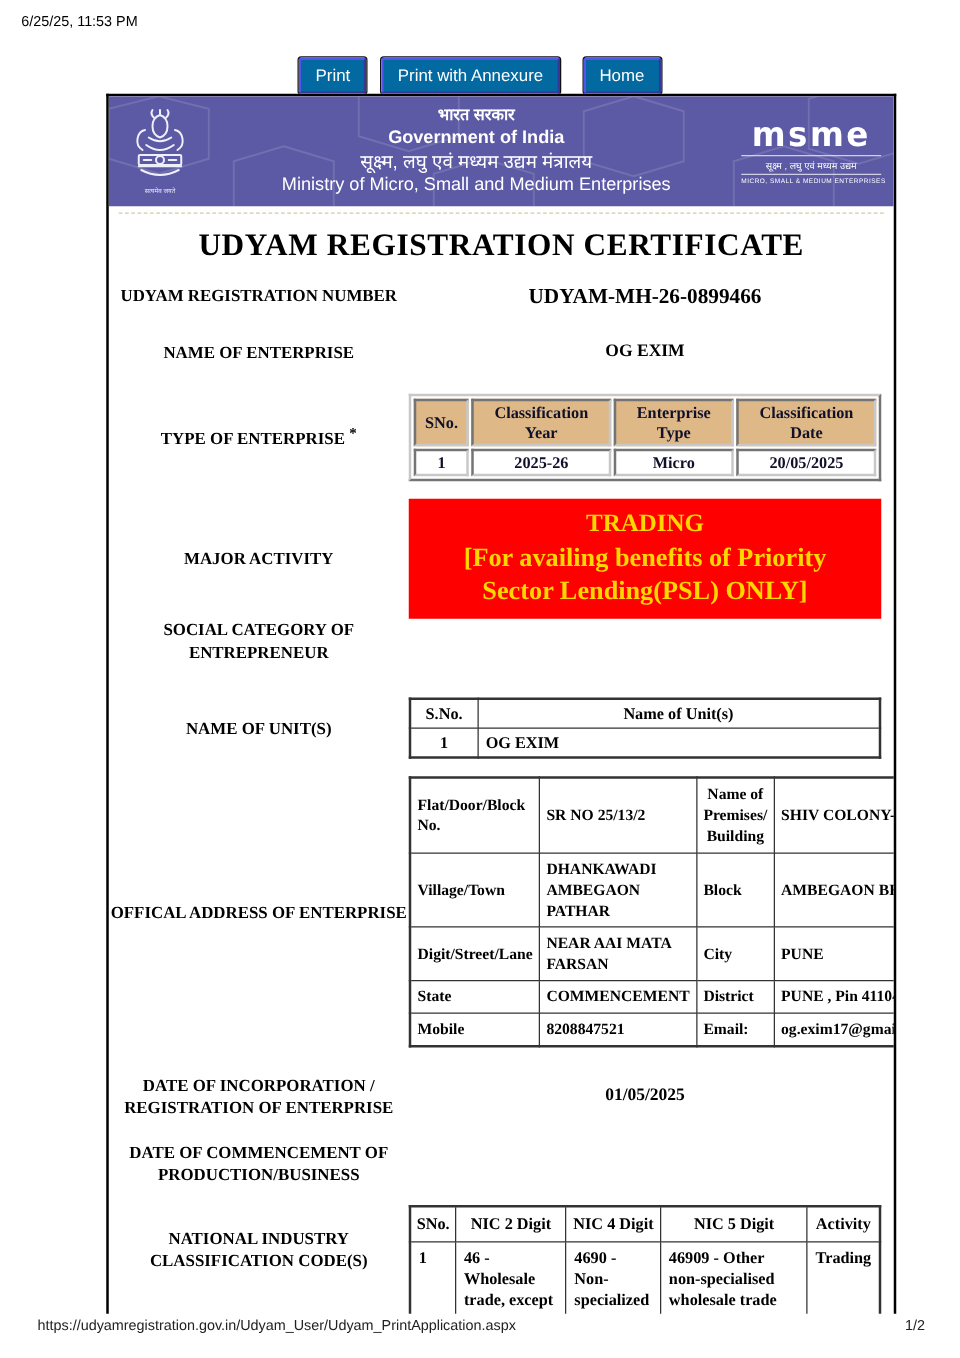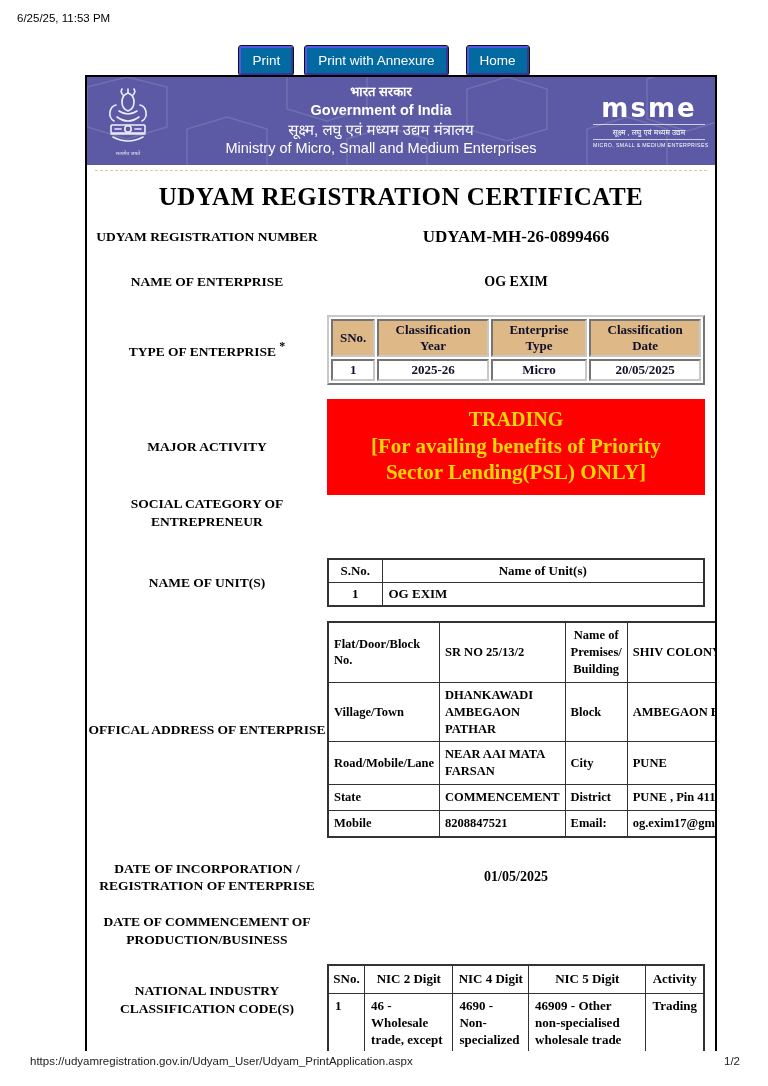--- a/index.html
+++ b/index.html
@@ -218,21 +218,21 @@
           <td class="c3" style="text-align:center">Name of Premises/ Building</td>
           <td style="text-align:left">SHIV COLONY-3</td>
         </tr>
         <tr>
           <td style="text-align:left">Village/Town</td>
           <td style="text-align:left">DHANKAWADI AMBEGAON PATHAR</td>
           <td style="text-align:left">Block</td>
           <td style="text-align:left">AMBEGAON BK</td>
         </tr>
         <tr>
-          <td style="text-align:left">Road/Mobile/Lane</td>
+          <td style="text-align:left">Digit/Street/Lane</td>
           <td style="text-align:left">NEAR AAI MATA FARSAN</td>
           <td style="text-align:left">City</td>
           <td style="text-align:left">PUNE</td>
         </tr>
         <tr>
           <td style="text-align:left">State</td>
           <td style="text-align:left">COMMENCEMENT</td>
           <td style="text-align:left">District</td>
           <td style="text-align:left">PUNE , Pin 411046</td>
         </tr>

